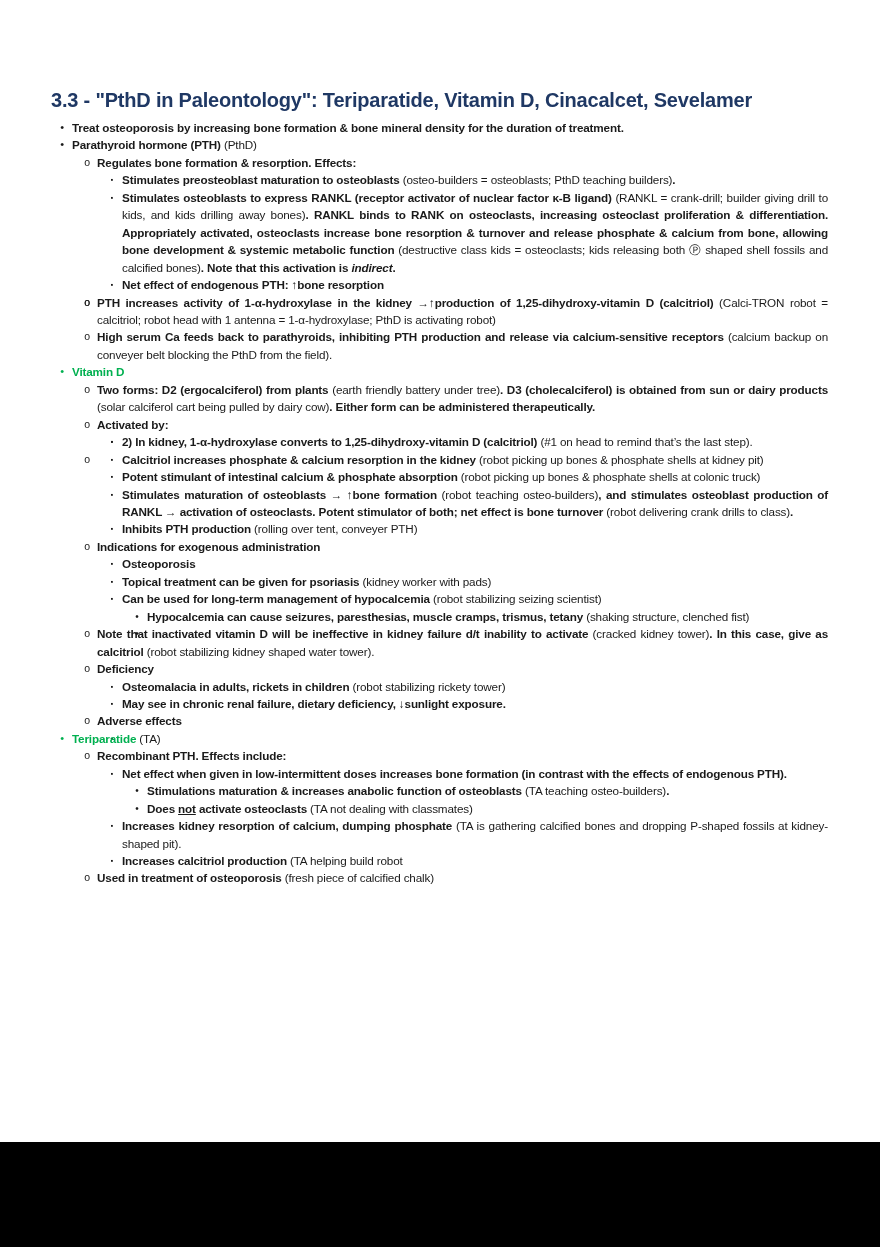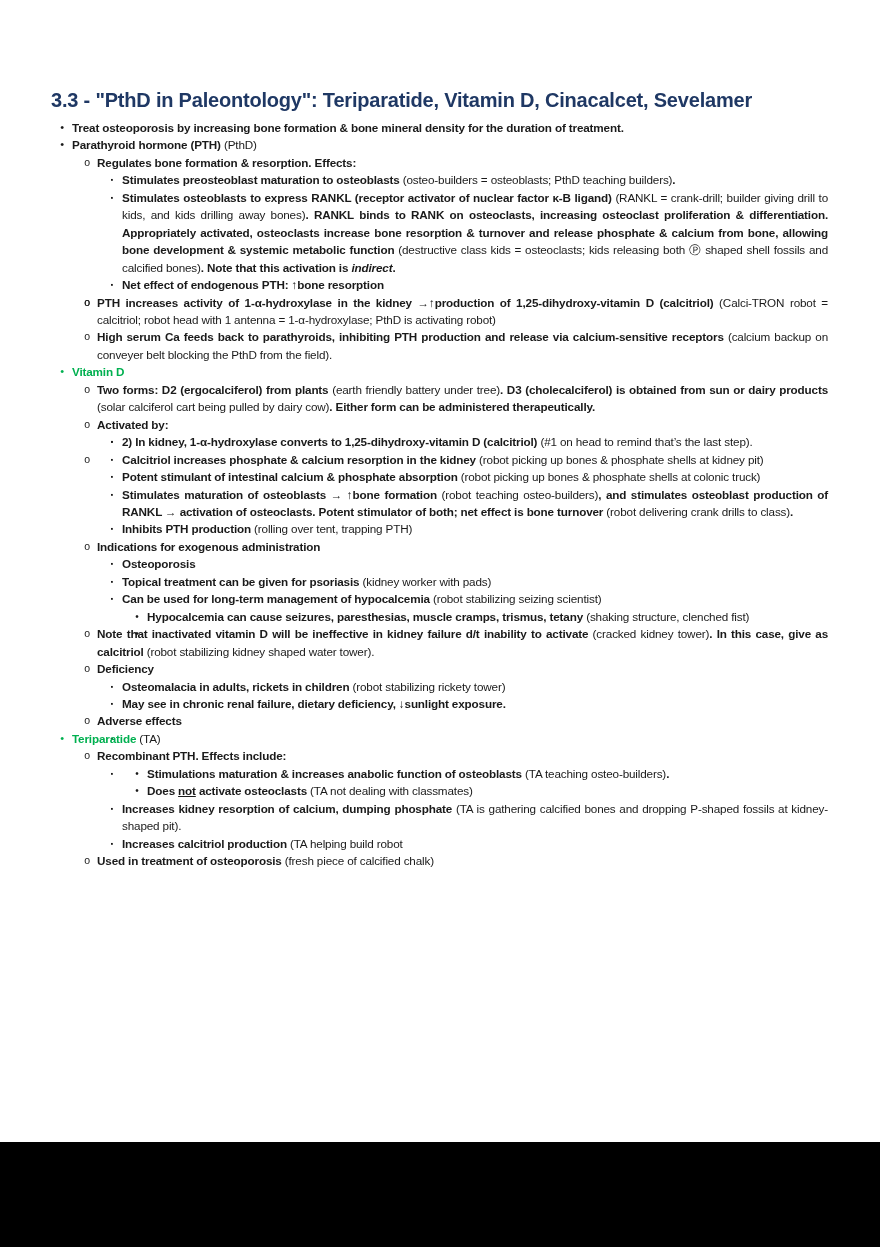--- a/index.html
+++ b/index.html
@@ -79,36 +79,36 @@
       <div class="item l2"><span class="marker">o</span><span><span class="b">High serum Ca feeds back to parathyroids, inhibiting PTH production and release via calcium-sensitive receptors </span><span>(calcium backup on conveyer belt blocking the PthD from the field).</span></span></div>
       <div class="item l1"><span class="marker g">•</span><span><span class="b g">Vitamin D</span></span></div>
       <div class="item l2"><span class="marker">o</span><span><span class="b">Two forms: D2 (ergocalciferol) from plants </span><span>(earth friendly battery under tree)</span><span class="b">. D3 (cholecalciferol) is obtained from sun or dairy products </span><span>(solar calciferol cart being pulled by dairy cow)</span><span class="b">. Either form can be administered therapeutically.</span></span></div>
       <div class="item l2"><span class="marker">o</span><span><span class="b">Activated by:</span></span></div>
       <div class="item l3"><span class="marker">▪</span></div>
       <div class="item l3"><span class="marker">▪</span><span><span class="b">2) In kidney, 1-α-hydroxylase converts to 1,25-dihydroxy-vitamin D (calcitriol) </span><span>(#1 on head to remind that’s the last step).</span></span></div>
       <div class="item l2"><span class="marker">o</span></div>
       <div class="item l3"><span class="marker">▪</span><span><span class="b">Calcitriol increases phosphate &amp; calcium resorption in the kidney </span><span>(robot picking up bones &amp; phosphate shells at kidney pit)</span></span></div>
       <div class="item l3"><span class="marker">▪</span><span><span class="b">Potent stimulant of intestinal calcium &amp; phosphate absorption </span><span>(robot picking up bones &amp; phosphate shells at colonic truck)</span></span></div>
       <div class="item l3"><span class="marker">▪</span><span><span class="b">Stimulates maturation of osteoblasts → ↑bone formation </span><span>(robot teaching osteo-builders)</span><span class="b">, and stimulates osteoblast production of RANKL → activation of osteoclasts. Potent stimulator of both; net effect is bone turnover </span><span>(robot delivering crank drills to class)</span><span class="b">.</span></span></div>
-      <div class="item l3"><span class="marker">▪</span><span><span class="b">Inhibits PTH production </span><span>(rolling over tent, trapping PTH)</span></span></div>
+      <div class="item l3"><span class="marker">▪</span><span><span class="b">Inhibits PTH production </span><span>(rolling over tent, conveyer PTH)</span></span></div>
       <div class="item l2"><span class="marker">o</span><span><span class="b">Indications for exogenous administration</span></span></div>
       <div class="item l3"><span class="marker">▪</span><span><span class="b">Osteoporosis</span></span></div>
       <div class="item l3"><span class="marker">▪</span><span><span class="b">Topical treatment can be given for psoriasis </span><span>(kidney worker with pads)</span></span></div>
       <div class="item l3"><span class="marker">▪</span><span><span class="b">Can be used for long-term management of hypocalcemia </span><span>(robot stabilizing seizing scientist)</span></span></div>
       <div class="item l4"><span class="marker">•</span><span><span class="b">Hypocalcemia can cause seizures, paresthesias, muscle cramps, trismus, tetany </span><span>(shaking structure, clenched fist)</span></span></div>
       <div class="item l4"><span class="marker">•</span></div>
       <div class="item l2"><span class="marker">o</span><span><span class="b">Note that inactivated vitamin D will be ineffective in kidney failure d/t inability to activate </span><span>(cracked kidney tower)</span><span class="b">. In this case, give as calcitriol </span><span>(robot stabilizing kidney shaped water tower).</span></span></div>
       <div class="item l2"><span class="marker">o</span><span><span class="b">Deficiency</span></span></div>
       <div class="item l3"><span class="marker">▪</span><span><span class="b">Osteomalacia in adults, rickets in children </span><span>(robot stabilizing rickety tower)</span></span></div>
       <div class="item l3"><span class="marker">▪</span><span><span class="b">May see in chronic renal failure, dietary deficiency, ↓sunlight exposure.</span></span></div>
       <div class="item l2"><span class="marker">o</span><span><span class="b">Adverse effects</span></span></div>
       <div class="item l3"><span class="marker">▪</span></div>
       <div class="item l1"><span class="marker g">•</span><span><span class="b g">Teriparatide</span><span> (TA)</span></span></div>
       <div class="item l2"><span class="marker">o</span><span><span class="b">Recombinant PTH. Effects include:</span></span></div>
-      <div class="item l3"><span class="marker">▪</span></div>
+      <div class="item l3"><span class="marker">▪</span><span><span class="b">Net effect when given in low-intermittent doses increases bone formation (in contrast with the effects of endogenous PTH).</span></span></div>
       <div class="item l4"><span class="marker">•</span><span><span class="b">Stimulations maturation &amp; increases anabolic function of osteoblasts </span><span>(TA teaching osteo-builders)</span><span class="b">.</span></span></div>
       <div class="item l4"><span class="marker">•</span><span><span class="b">Does </span><span class="b u">not</span><span class="b"> activate osteoclasts </span><span>(TA not dealing with classmates)</span></span></div>
       <div class="item l3"><span class="marker">▪</span><span><span class="b">Increases kidney resorption of calcium, dumping phosphate </span><span>(TA is gathering calcified bones and dropping P-shaped fossils at kidney-shaped pit).</span></span></div>
       <div class="item l3"><span class="marker">▪</span><span><span class="b">Increases calcitriol production </span><span>(TA helping build robot</span></span></div>
       <div class="item l2"><span class="marker">o</span><span><span class="b">Used in treatment of osteoporosis </span><span>(fresh piece of calcified chalk)</span></span></div>
     </div>
   <div class="bottom-bar"></div>
 </div>
 
 </body></html>

